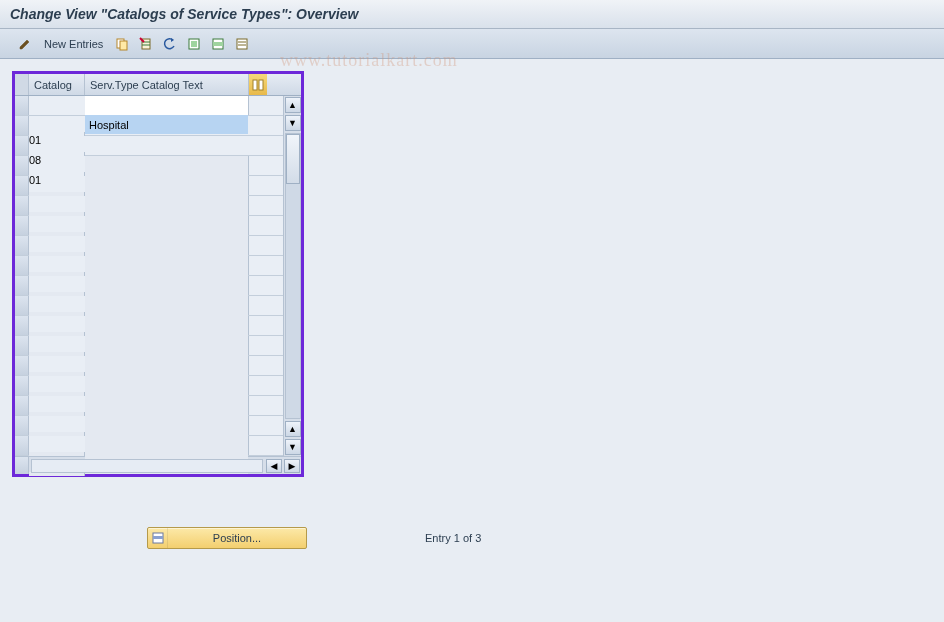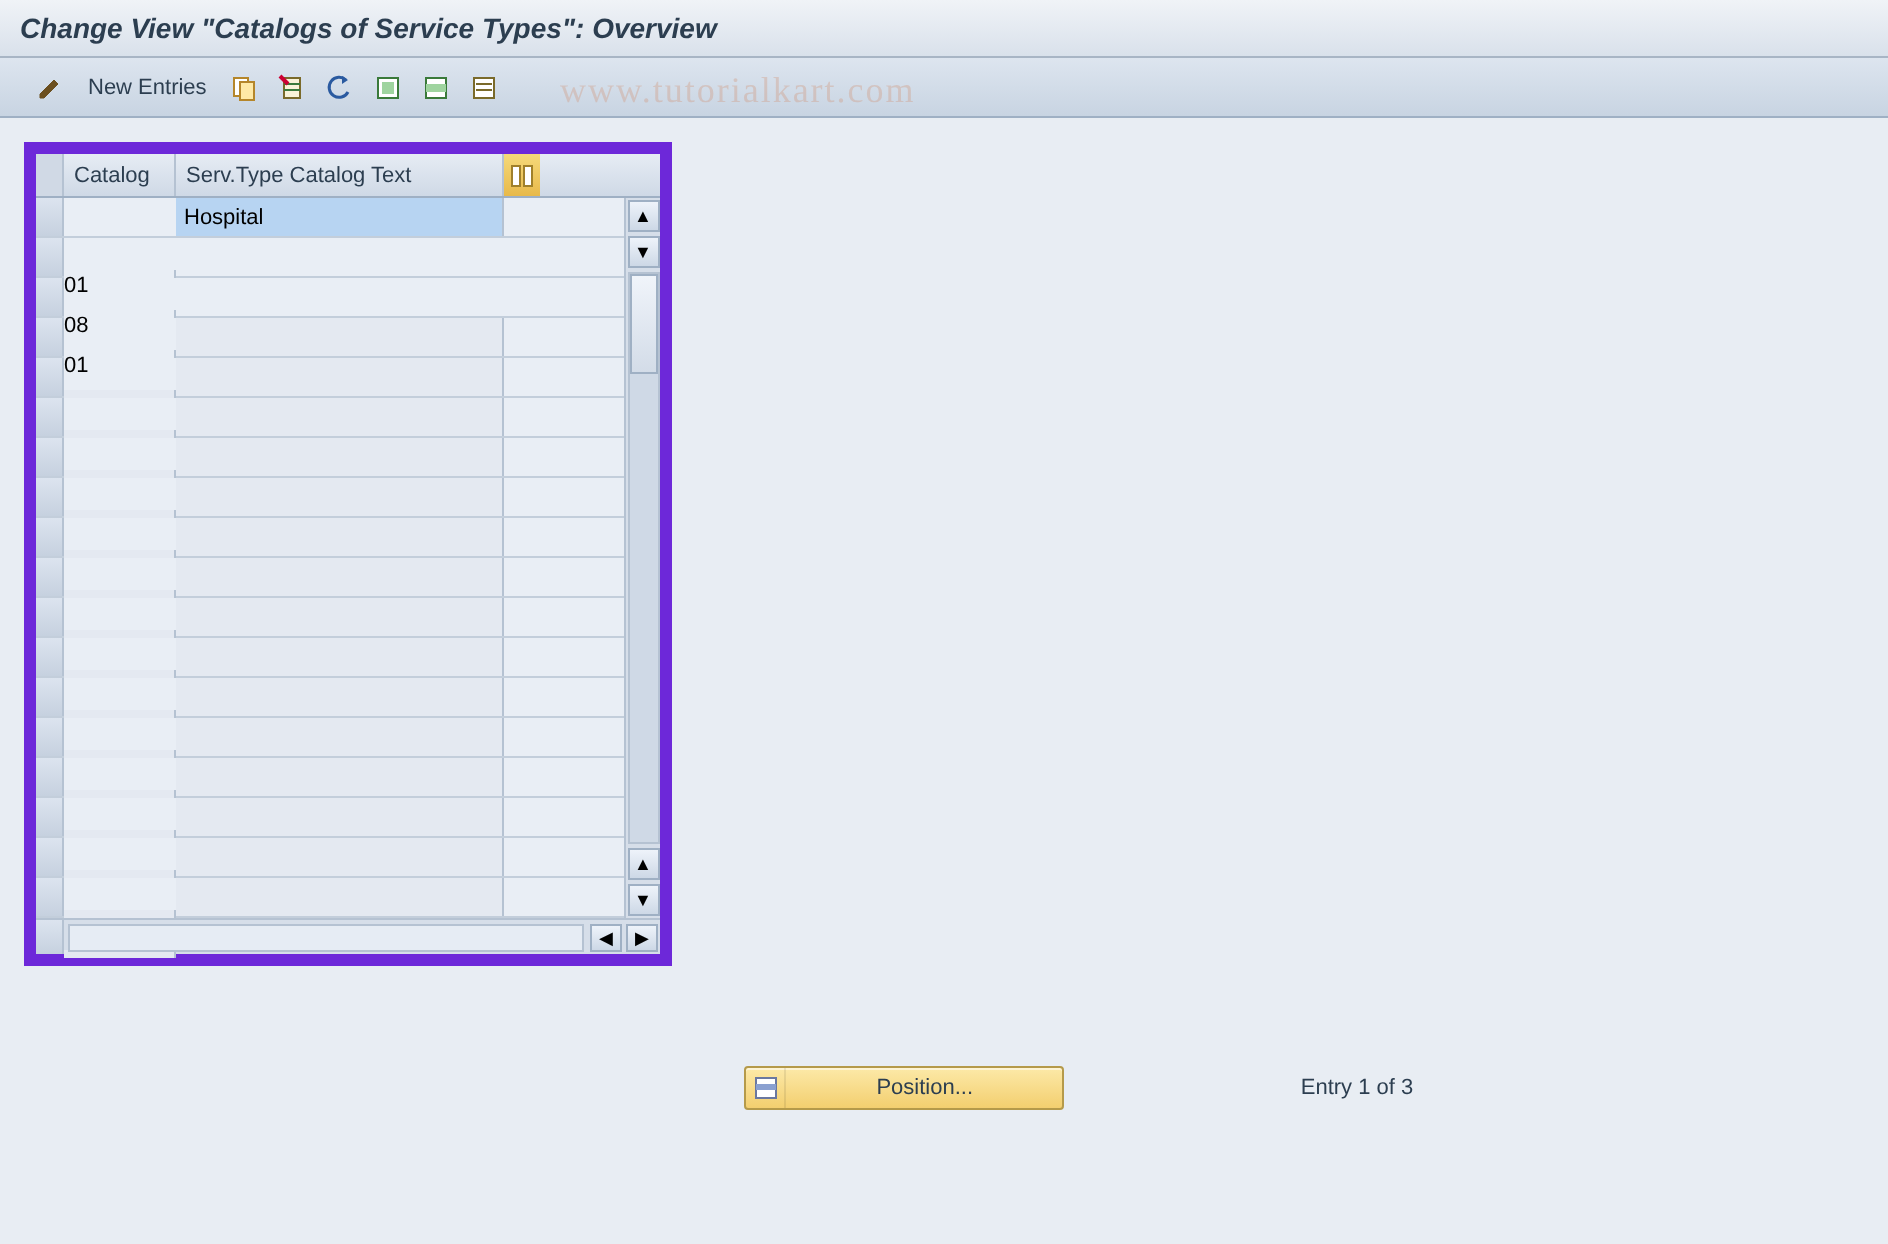--- a/index.html
+++ b/index.html
@@ -41,38 +41,38 @@
       border-radius: 2px;
     }
     .tb-text {
       font-size: 11px;
       color: #2c3e50;
       cursor: pointer;
       padding: 2px 4px;
     }
     .watermark {
       position: absolute;
-      top: 35px;
+      top: 50px;
       left: 280px;
       font-size: 18px;
       color: rgba(210, 150, 120, 0.35);
       font-family: Georgia, serif;
       letter-spacing: 1px;
       pointer-events: none;
       z-index: 5;
     }
     .content {
       padding: 12px 12px;
     }
     .grid-wrap {
       display: inline-block;
-      border: 6px solid #6d28d9;
+      border: 3px solid #6d28d9;
       background: #d6dee9;
       position: relative;
-      width: 324px;
+      width: 292px;
     }
     .grid-header {
       display: flex;
       background: linear-gradient(to bottom, #e6ecf4, #cfd9e6);
       border-bottom: 1px solid #9fb0c4;
       height: 22px;
     }
     .gh-cell {
       border-right: 1px solid #b5c2d2;
       padding: 3px 5px;
@@ -125,20 +125,21 @@
     }
     .grid-row .cell-txt input {
       width: 100%;
       height: 100%;
       border: none;
       padding: 2px 4px;
       font-size: 11px;
       font-family: inherit;
       background: #fff;
       outline: none;
+      margin-top: 19px;
     }
     .grid-row.selected .cell-txt input { background: #b7d4f2; }
     .grid-row.empty .cell-cat,
     .grid-row.empty .cell-txt { background: #e4e9f1; }
     .grid-row.empty .cell-txt input { background: #e4e9f1; }
     .vscroll {
       width: 18px;
       background: #d6dee9;
       border-left: 1px solid #b5c2d2;
       display: flex;
@@ -174,21 +175,20 @@
       display:flex; align-items:center; justify-content:center;
       font-size: 9px;
       cursor: pointer;
     }
     .footer-row {
       margin-top: 50px;
       display: flex;
       align-items: center;
       gap: 78px;
       padding-left: 135px;
-      justify-content: center;
     }
     .position-btn {
       display: inline-flex;
       align-items: center;
       width: 160px;
       height: 22px;
       background: linear-gradient(to bottom, #fce9a8, #f3cf6f);
       border: 1px solid #b59a4a;
       border-radius: 2px;
       cursor: pointer;

